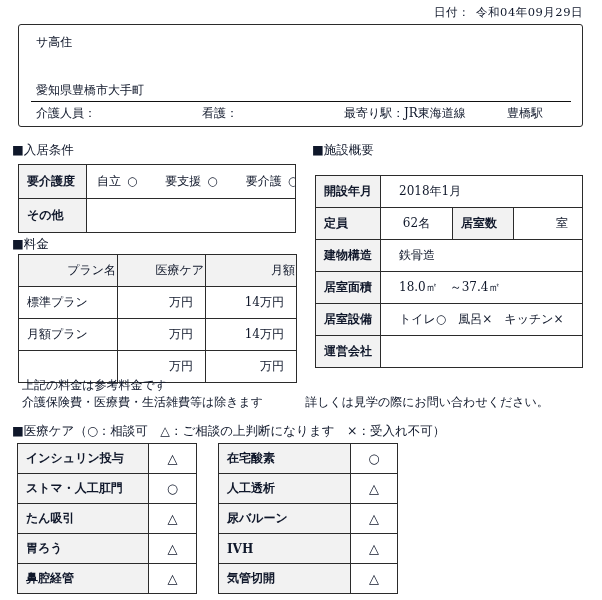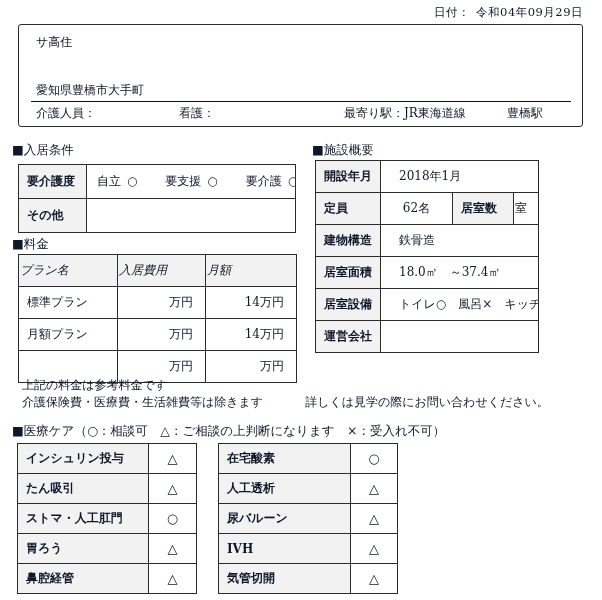--- a/index.html
+++ b/index.html
@@ -12,21 +12,21 @@
   .date span{margin-left:6px;}
 
   .header-box{position:absolute;left:18px;top:24px;width:563px;height:101px;
     border:1px solid #2b2b2b;border-radius:3px;}
   .fac-type{position:absolute;left:17px;top:9px;}
   .fac-addr{position:absolute;left:17px;top:57px;}
   .hline{position:absolute;left:12px;top:76px;width:540px;border-bottom:1.6px solid #111;}
   .hb-row{position:absolute;left:0;top:80px;width:100%;height:21px;}
   .hb-row span{position:absolute;white-space:nowrap;}
   .pos-care{left:17px;}
-  .pos-nurse{left:160px;}
+  .pos-nurse{left:183px;}
   .pos-stlabel{left:325px;}
   .pos-stline{left:385px;}
   .pos-stname{left:488px;}
 
   .sec-title{position:absolute;white-space:nowrap;font-size:12.5px;}
   .t-movein{left:12px;top:142px;}
   .t-overview{left:312px;top:142px;}
   .t-fees{left:12px;top:236px;}
   .t-medical{left:12px;top:423px;}
 
@@ -34,29 +34,29 @@
   td,th{border:1px solid #2b2b2b;font-weight:normal;font-size:12px;
     overflow:hidden;white-space:nowrap;}
   .lbl{background:#f2f2f2;padding-left:8px;text-align:left;font-weight:bold;}
 
   .movein{position:absolute;left:18px;top:164px;width:278px;}
   .movein td{height:31px;}
   .movein .opts{padding-left:10px;}
   .movein .opts .grp{margin-right:24px;}
   .movein .opts .mark{margin-left:6px;}
 
-  .overview{position:absolute;left:315px;top:160px;width:224px;}
+  .overview{position:absolute;left:315px;top:175px;width:268px;}
   .overview td{height:29px;}
   .overview .val{padding-left:18px;text-align:left;}
   .overview .cap{text-align:center;}
   .overview .room{text-align:right;padding-right:14px;}
 
   .fees{position:absolute;left:18px;top:254px;width:279px;}
   .fees td,.fees th{height:29px;}
-  .fees th{background:#f2f2f2;text-align:left;font-style:italic;}
+  .fees th{background:#f2f2f2;text-align:right;}
   .fees .c0{padding-left:8px;text-align:left;}
   .fees .num{text-align:right;padding-right:12px;}
 
   .notes{position:absolute;left:22px;top:377px;white-space:nowrap;line-height:17px;font-size:12px;}
   .notes .gap{margin-left:42px;}
 
   .med{position:absolute;top:443px;width:180px;}
   .med-left{left:17px;}
   .med-right{left:218px;}
   .med td{height:27px;}
@@ -147,21 +147,21 @@
   <div class="sec-title t-fees">■料金</div>
   <table class="fees">
     <colgroup>
         <col style="width:99px">
         <col style="width:88px">
         <col>
       </colgroup>
     <tbody>
         <tr>
       <th>プラン名</th>
-      <th>入居費用</th>
+      <th>医療ケア</th>
       <th>月額</th>
     </tr>
     <tr>
       <td class="c0">標準プラン</td>
       <td class="num">万円</td>
       <td class="num">14万円</td>
     </tr>
     <tr>
       <td class="c0">月額プラン</td>
       <td class="num">万円</td>
@@ -188,28 +188,28 @@
     <colgroup>
         <col style="width:131px">
         <col>
       </colgroup>
     <tbody>
         <tr>
       <td class="lbl">インシュリン投与</td>
       <td class="mark">△</td>
     </tr>
     <tr>
-      <td class="lbl">たん吸引</td>
-      <td class="mark">△</td>
-    </tr>
-    <tr>
       <td class="lbl">ストマ・人工肛門</td>
       <td class="mark">○</td>
     </tr>
     <tr>
+      <td class="lbl">たん吸引</td>
+      <td class="mark">△</td>
+    </tr>
+    <tr>
       <td class="lbl">胃ろう</td>
       <td class="mark">△</td>
     </tr>
     <tr>
       <td class="lbl">鼻腔経管</td>
       <td class="mark">△</td>
     </tr>
   </tbody>
     </table>
 

